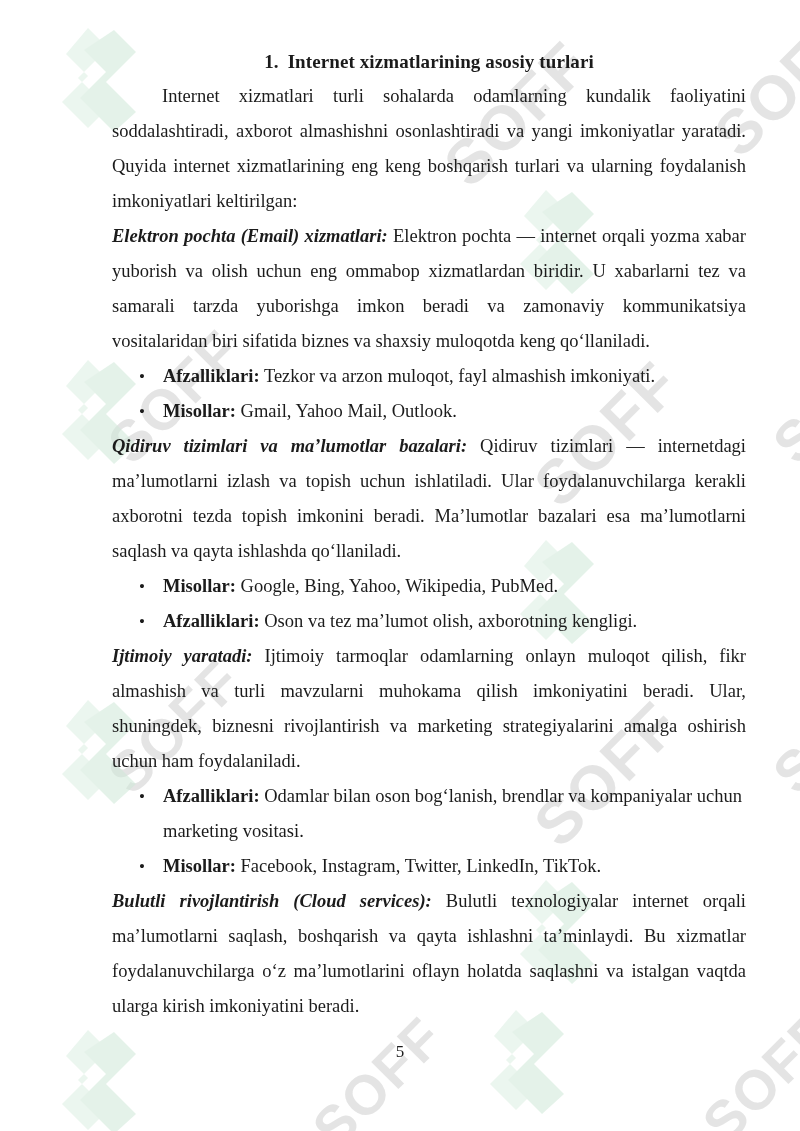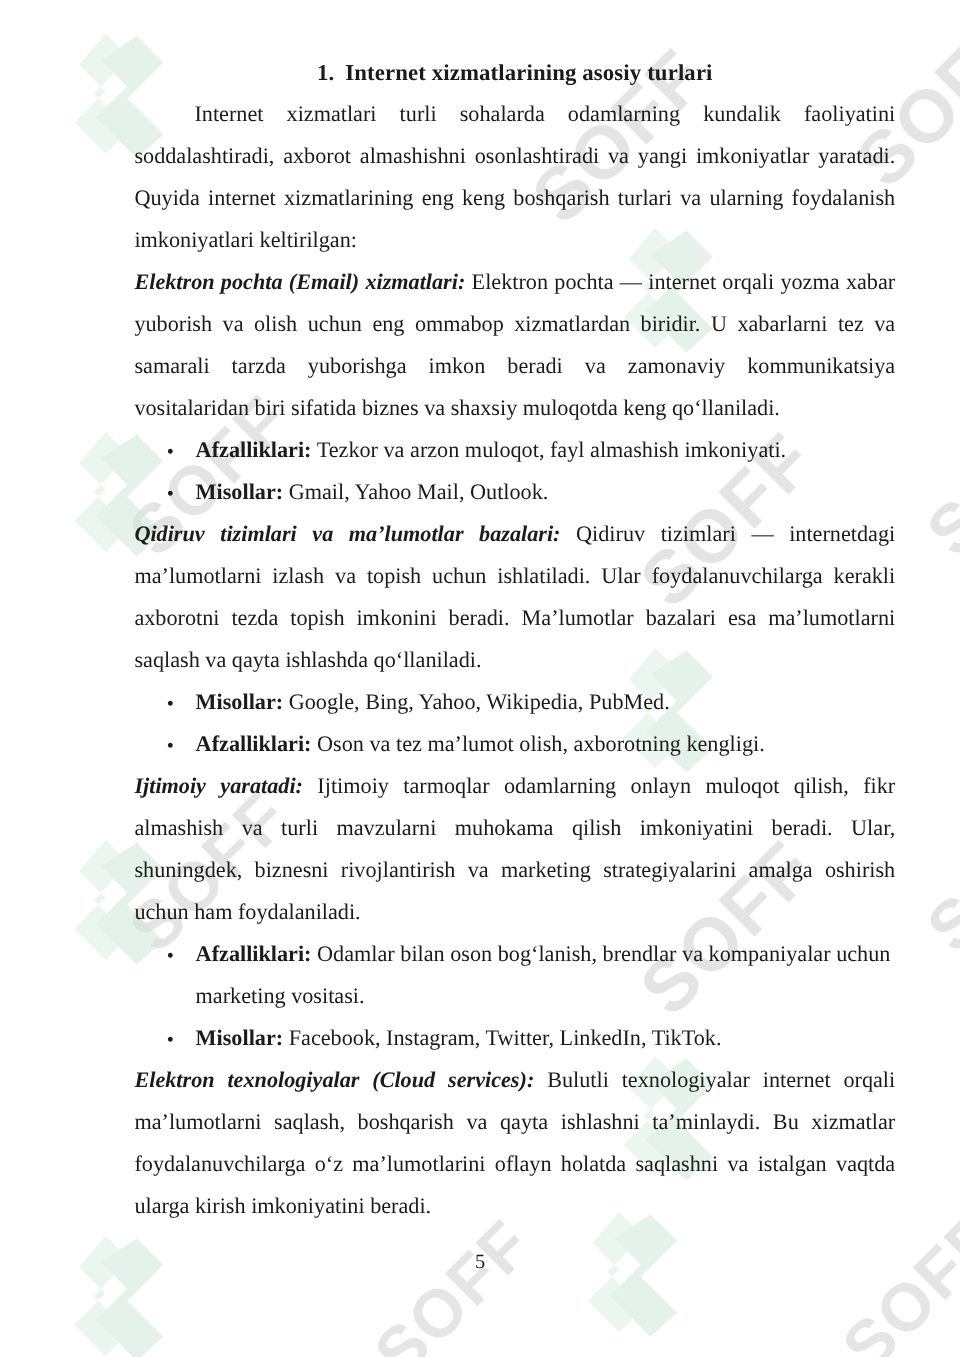--- a/index.html
+++ b/index.html
@@ -195,20 +195,20 @@
         <p class="para"><span class="lead">Qidiruv tizimlari va ma’lumotlar bazalari:</span><span> Qidiruv tizimlari — internetdagi ma’lumotlarni izlash va topish uchun ishlatiladi. Ular foydalanuvchilarga kerakli axborotni tezda topish imkonini beradi. Ma’lumotlar bazalari esa ma’lumotlarni saqlash va qayta ishlashda qo‘llaniladi.</span></p>
         <ul class="bullets">
           <li><span class="lead">Misollar:</span><span> Google, Bing, Yahoo, Wikipedia, PubMed.</span></li>
           <li><span class="lead">Afzalliklari:</span><span> Oson va tez ma’lumot olish, axborotning kengligi.</span></li>
         </ul>
         <p class="para"><span class="lead">Ijtimoiy yaratadi:</span><span> Ijtimoiy tarmoqlar odamlarning onlayn muloqot qilish, fikr almashish va turli mavzularni muhokama qilish imkoniyatini beradi. Ular, shuningdek, biznesni rivojlantirish va marketing strategiyalarini amalga oshirish uchun ham foydalaniladi.</span></p>
         <ul class="bullets">
           <li><span class="lead">Afzalliklari:</span><span> Odamlar bilan oson bog‘lanish, brendlar va kompaniyalar uchun marketing vositasi.</span></li>
           <li><span class="lead">Misollar:</span><span> Facebook, Instagram, Twitter, LinkedIn, TikTok.</span></li>
         </ul>
-        <p class="para"><span class="lead">Elektron texnologiyalar (Cloud services):</span><span> Bulutli texnologiyalar internet orqali ma’lumotlarni saqlash, boshqarish va qayta ishlashni ta’minlaydi. Bu xizmatlar foydalanuvchilarga o‘z ma’lumotlarini oflayn holatda saqlashni va istalgan vaqtda ularga kirish imkoniyatini beradi.</span></p>
+        <p class="para"><span class="lead">Bulutli rivojlantirish (Cloud services):</span><span> Bulutli texnologiyalar internet orqali ma’lumotlarni saqlash, boshqarish va qayta ishlashni ta’minlaydi. Bu xizmatlar foydalanuvchilarga o‘z ma’lumotlarini oflayn holatda saqlashni va istalgan vaqtda ularga kirish imkoniyatini beradi.</span></p>
       </div>
 
   </div>
 
   <div class="page-number">5</div>
 
 </div>
 
 </body></html>

